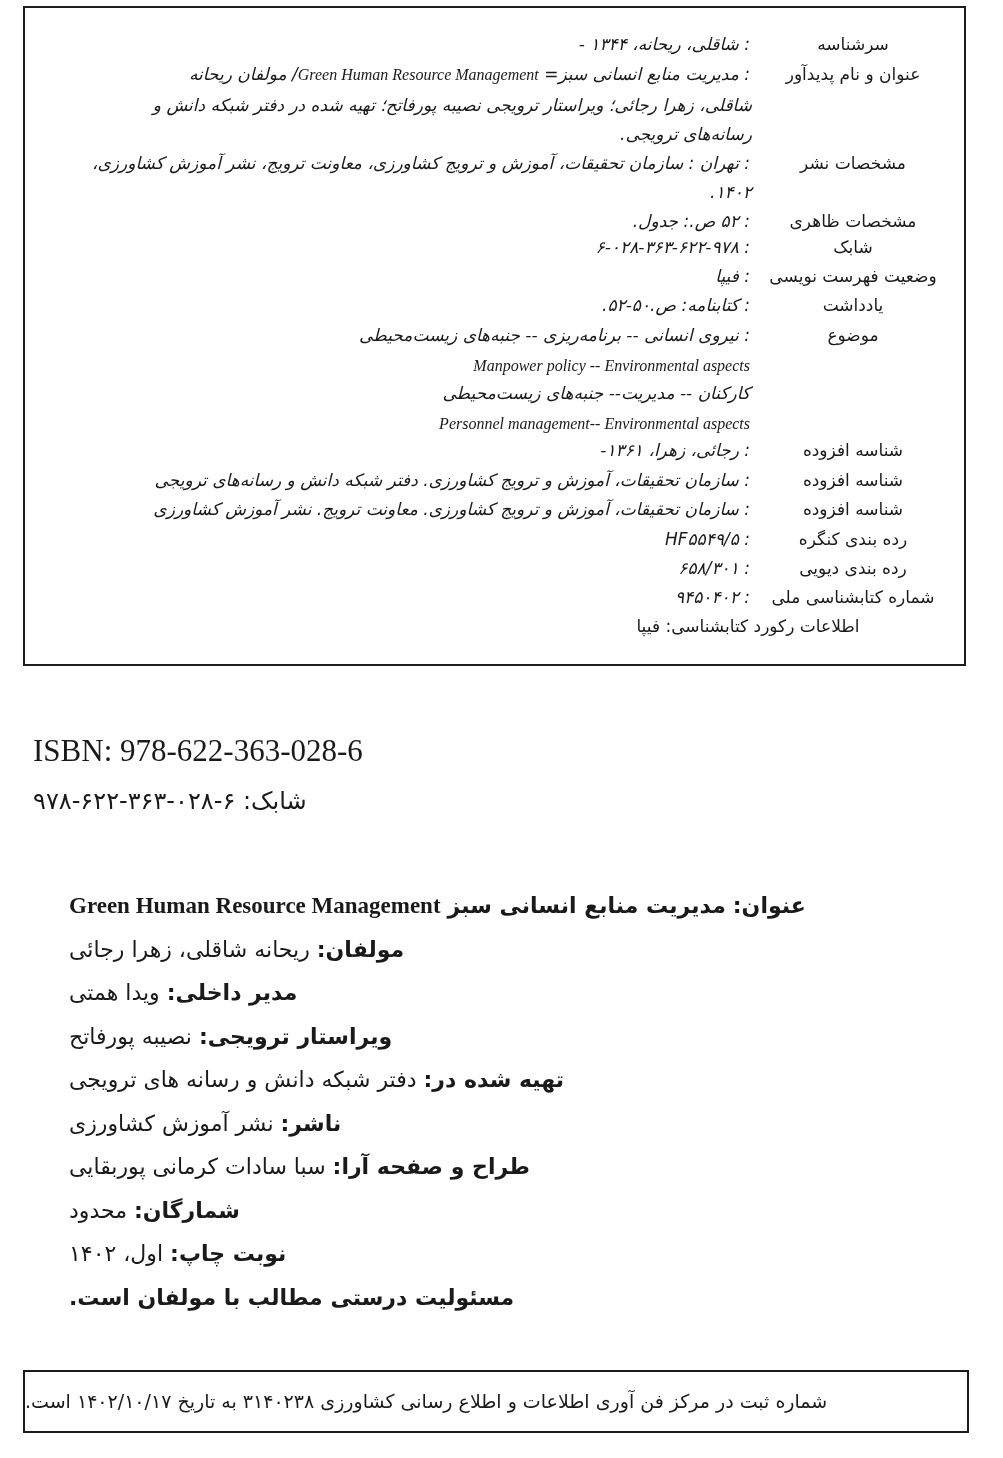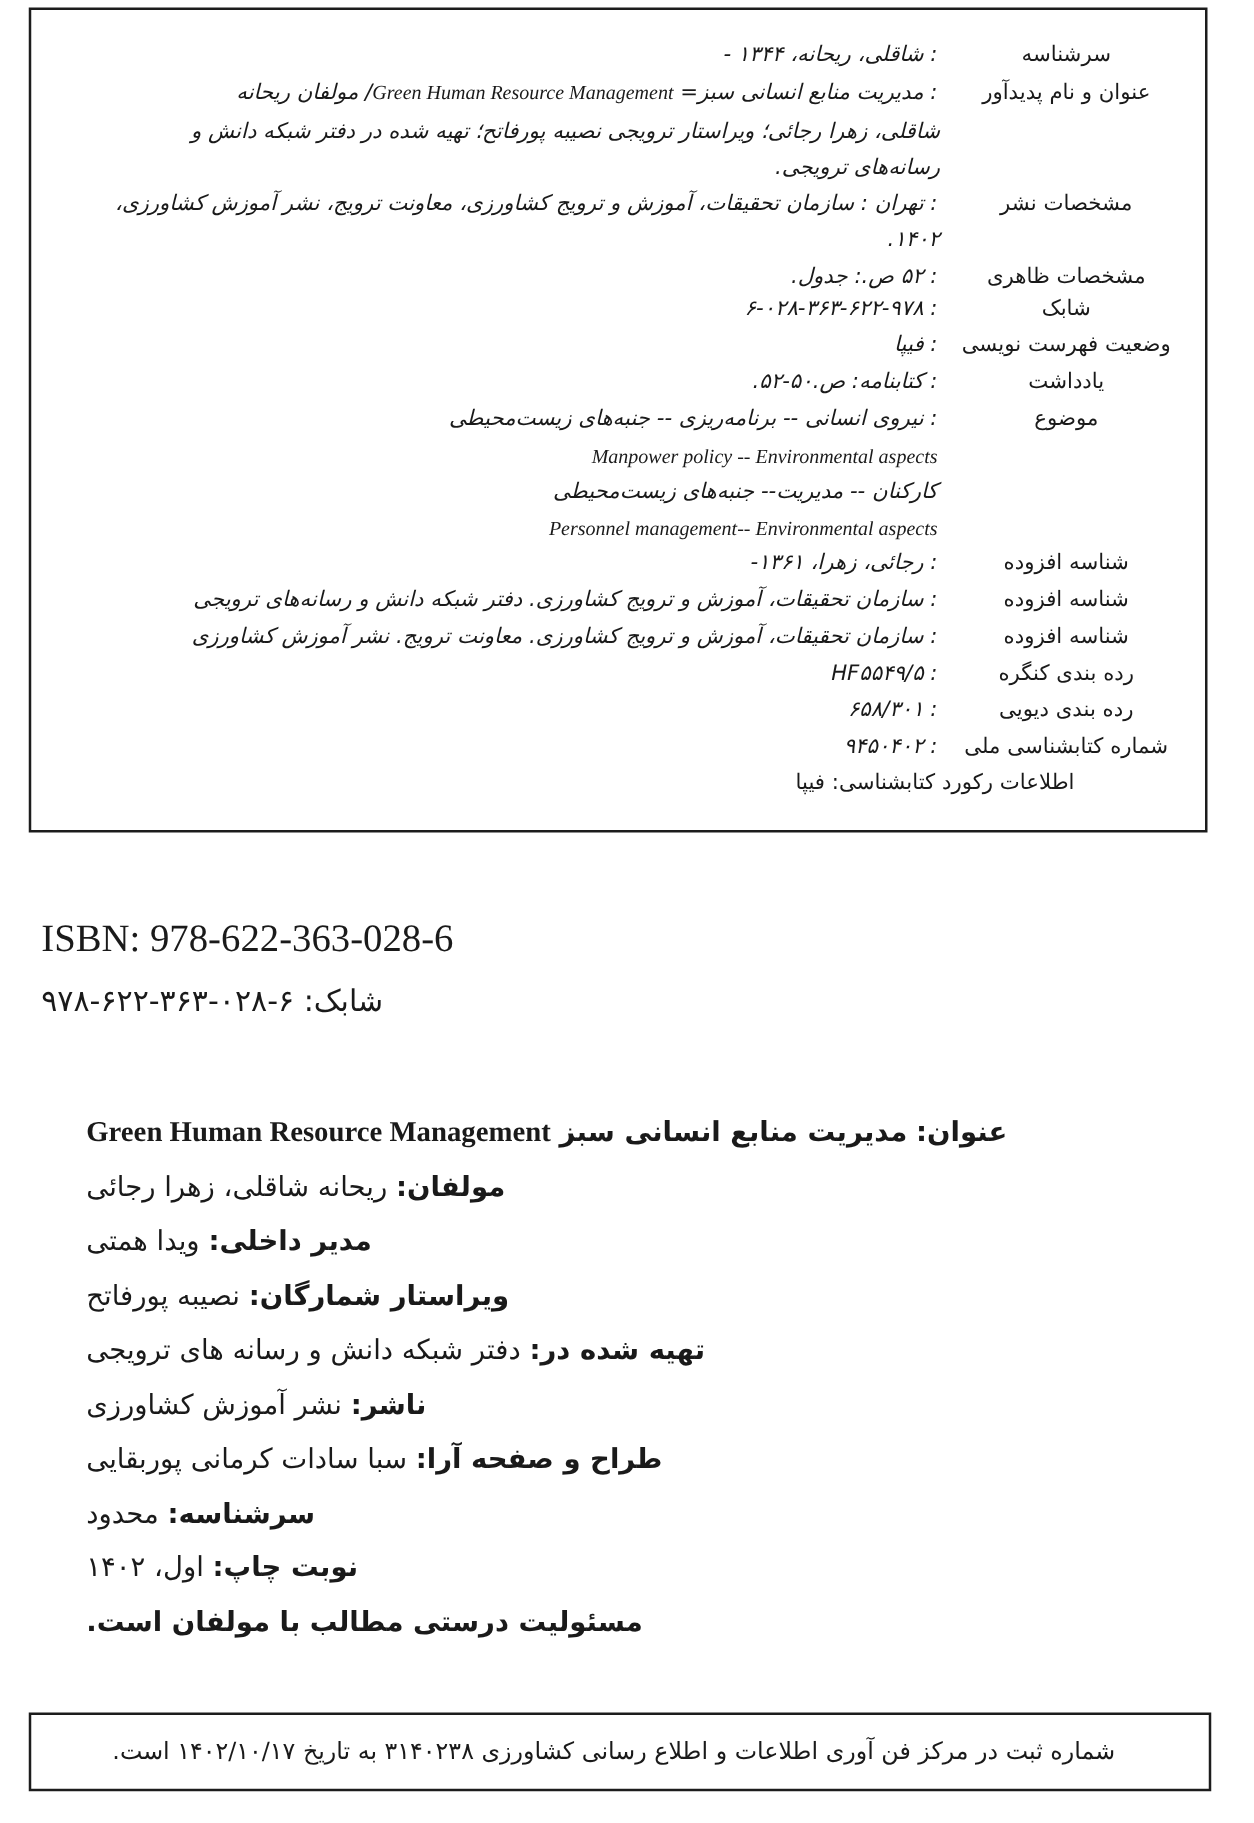--- a/index.html
+++ b/index.html
@@ -48,21 +48,21 @@
     }
     .credit-line .k { font-weight: bold; }
     .credit-line .en-bold {
       font-family: "Liberation Serif", "DejaVu Serif", serif; font-weight: bold; font-size: 23px;
     }
     .credit-line.statement { font-weight: bold; }
 
     .reg-box {
       position: absolute; left: 23px; top: 1370px; width: 946px; height: 63px;
       border: 2px solid #1c1c1c; box-sizing: border-box;
-      direction: rtl; text-align: center;
+      direction: rtl; text-align: left;
       font-size: 19px; line-height: 59px; padding-right: 10px; white-space: nowrap; overflow: hidden;
     }
   </style>
 </head>
 <body>
 
 <div class="catalog-box">
 
   <div class="cat-row" style="top:22px">
     <div class="cat-label">سرشناسه</div>
@@ -169,37 +169,37 @@
   </div>
   <div class="credit-line">
     <span class="k">مولفان:</span>
     <span>ریحانه شاقلی، زهرا رجائی</span>
   </div>
   <div class="credit-line">
     <span class="k">مدیر داخلی:</span>
     <span>ویدا همتی</span>
   </div>
   <div class="credit-line">
-    <span class="k">ویراستار شمارگان:</span>
+    <span class="k">ویراستار ترویجی:</span>
     <span>نصیبه پورفاتح</span>
   </div>
   <div class="credit-line">
     <span class="k">تهیه شده در:</span>
     <span>دفتر شبکه دانش و رسانه های ترویجی</span>
   </div>
   <div class="credit-line">
     <span class="k">ناشر:</span>
     <span>نشر آموزش کشاورزی</span>
   </div>
   <div class="credit-line">
     <span class="k">طراح و صفحه آرا:</span>
     <span>سبا سادات کرمانی پوربقایی</span>
   </div>
   <div class="credit-line">
-    <span class="k">سرشناسه:</span>
+    <span class="k">شمارگان:</span>
     <span>محدود</span>
   </div>
   <div class="credit-line">
     <span class="k">نوبت چاپ:</span>
     <span>اول، ۱۴۰۲</span>
   </div>
   <div class="credit-line statement">مسئولیت درستی مطالب با مولفان است.</div>
 </div>
 
 <div class="reg-box">شماره ثبت در مرکز فن آوری اطلاعات و اطلاع رسانی کشاورزی ۳۱۴۰۲۳۸ به تاریخ ۱۴۰۲/۱۰/۱۷ است.</div>

